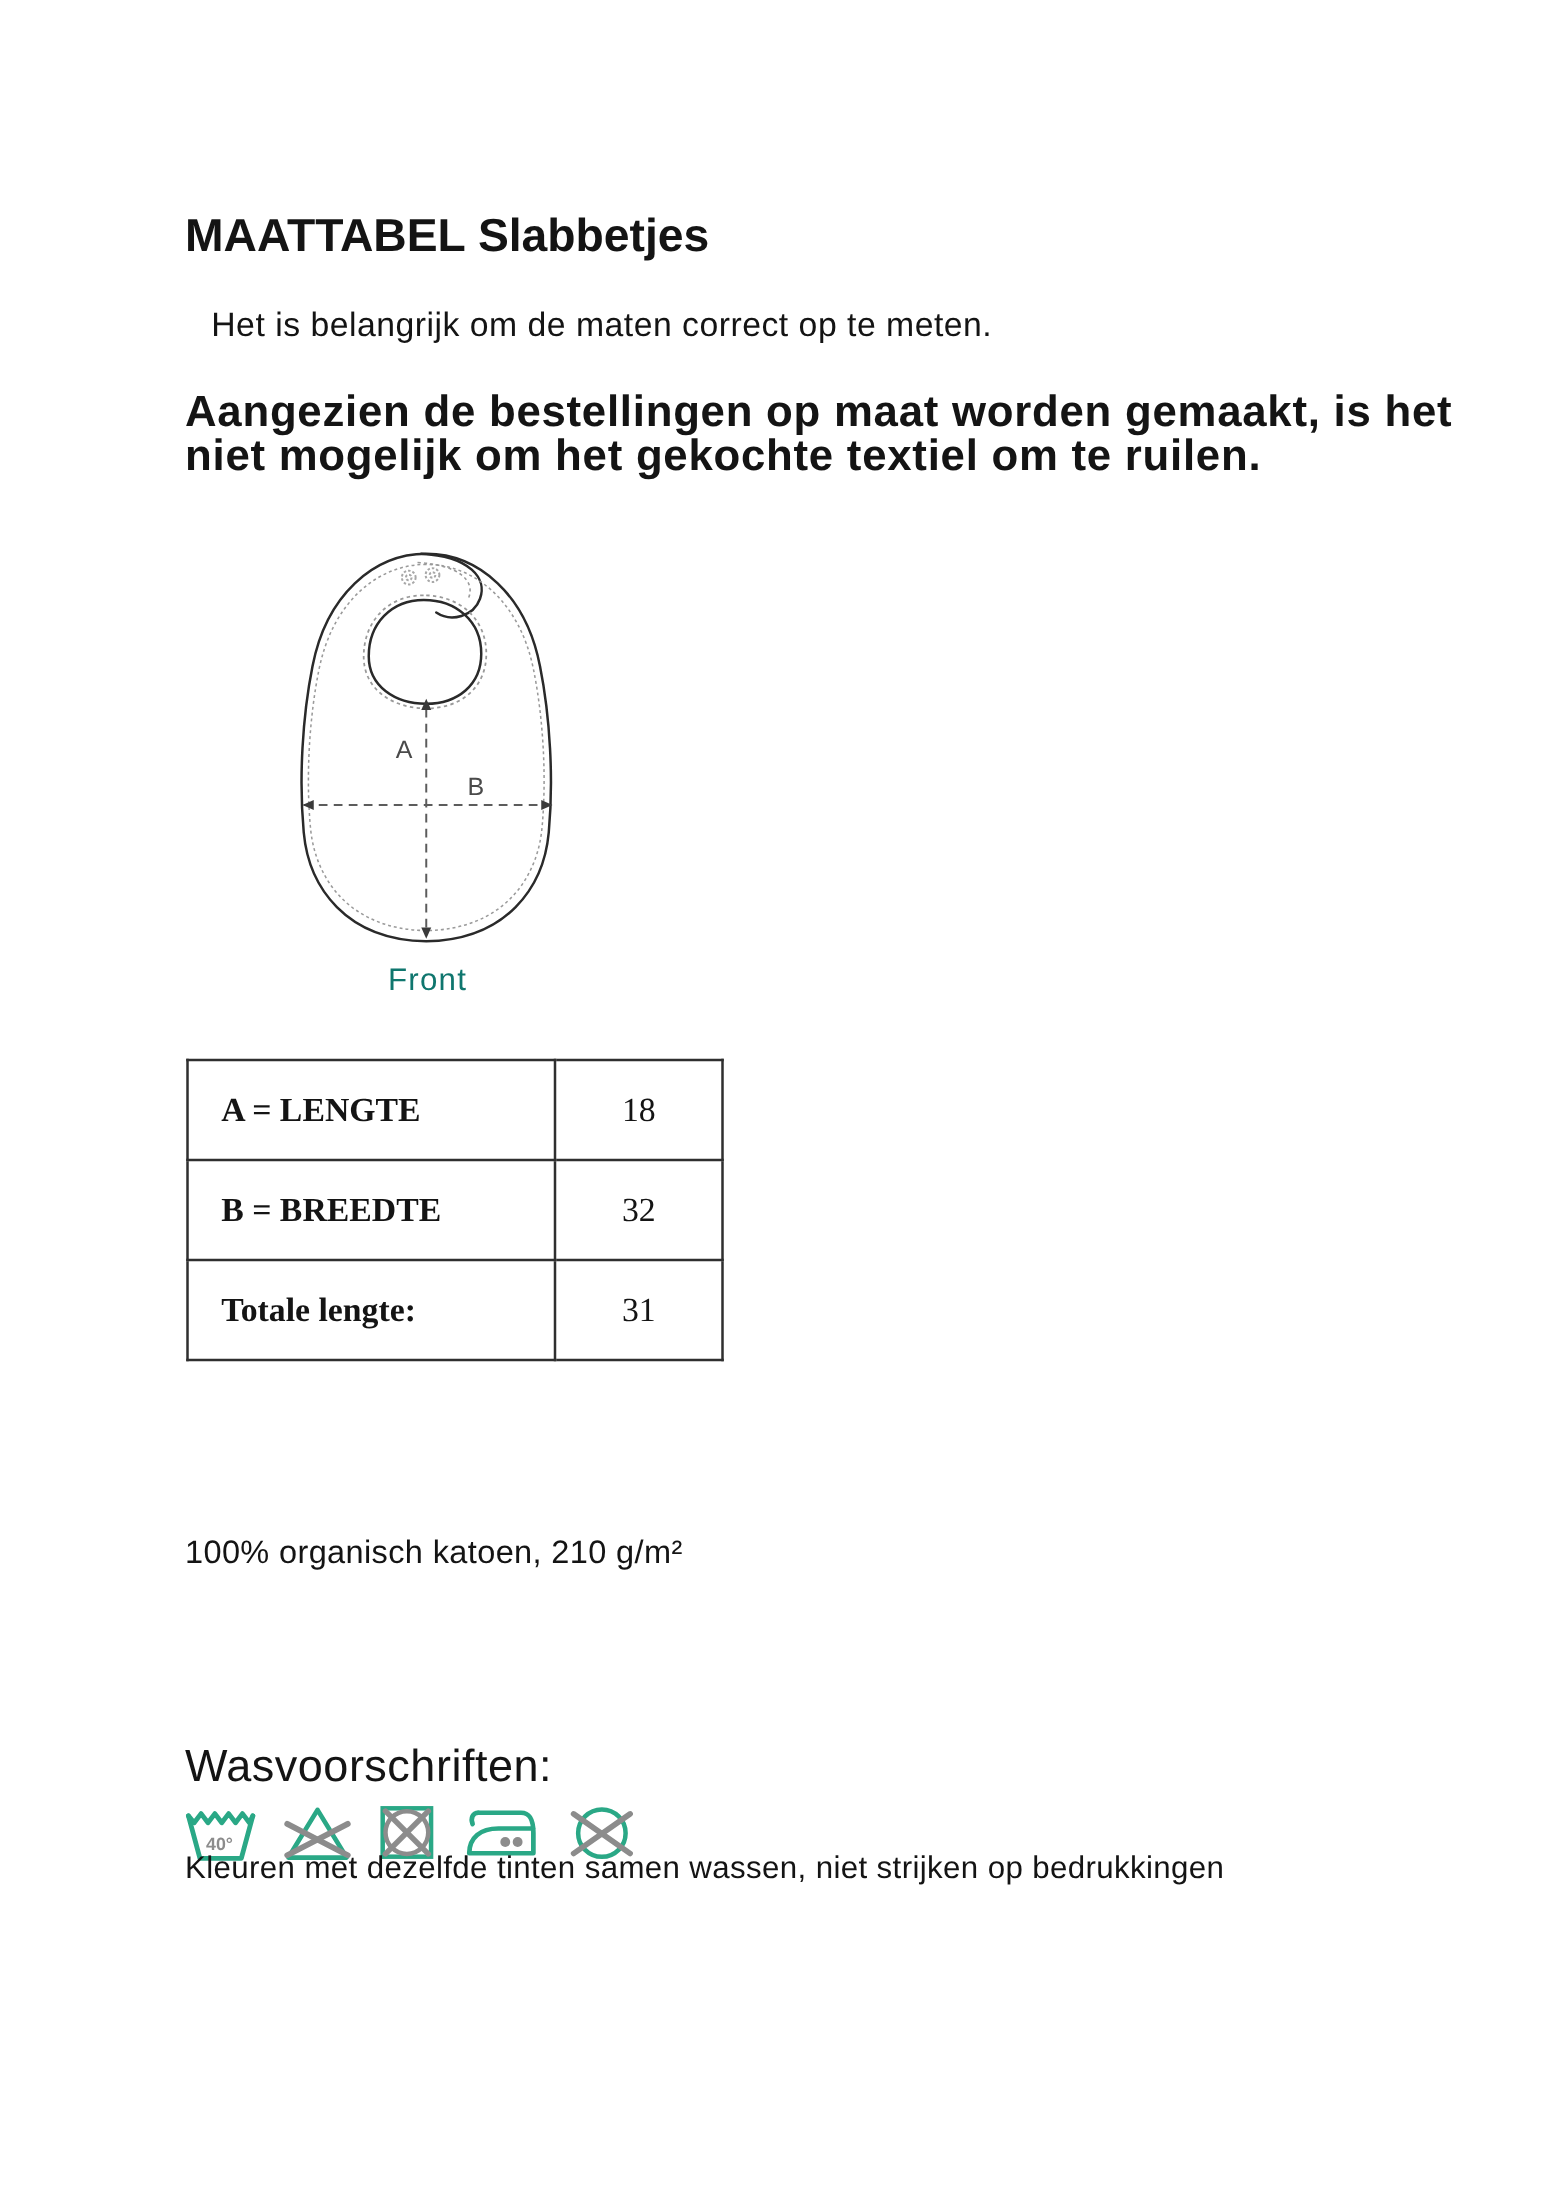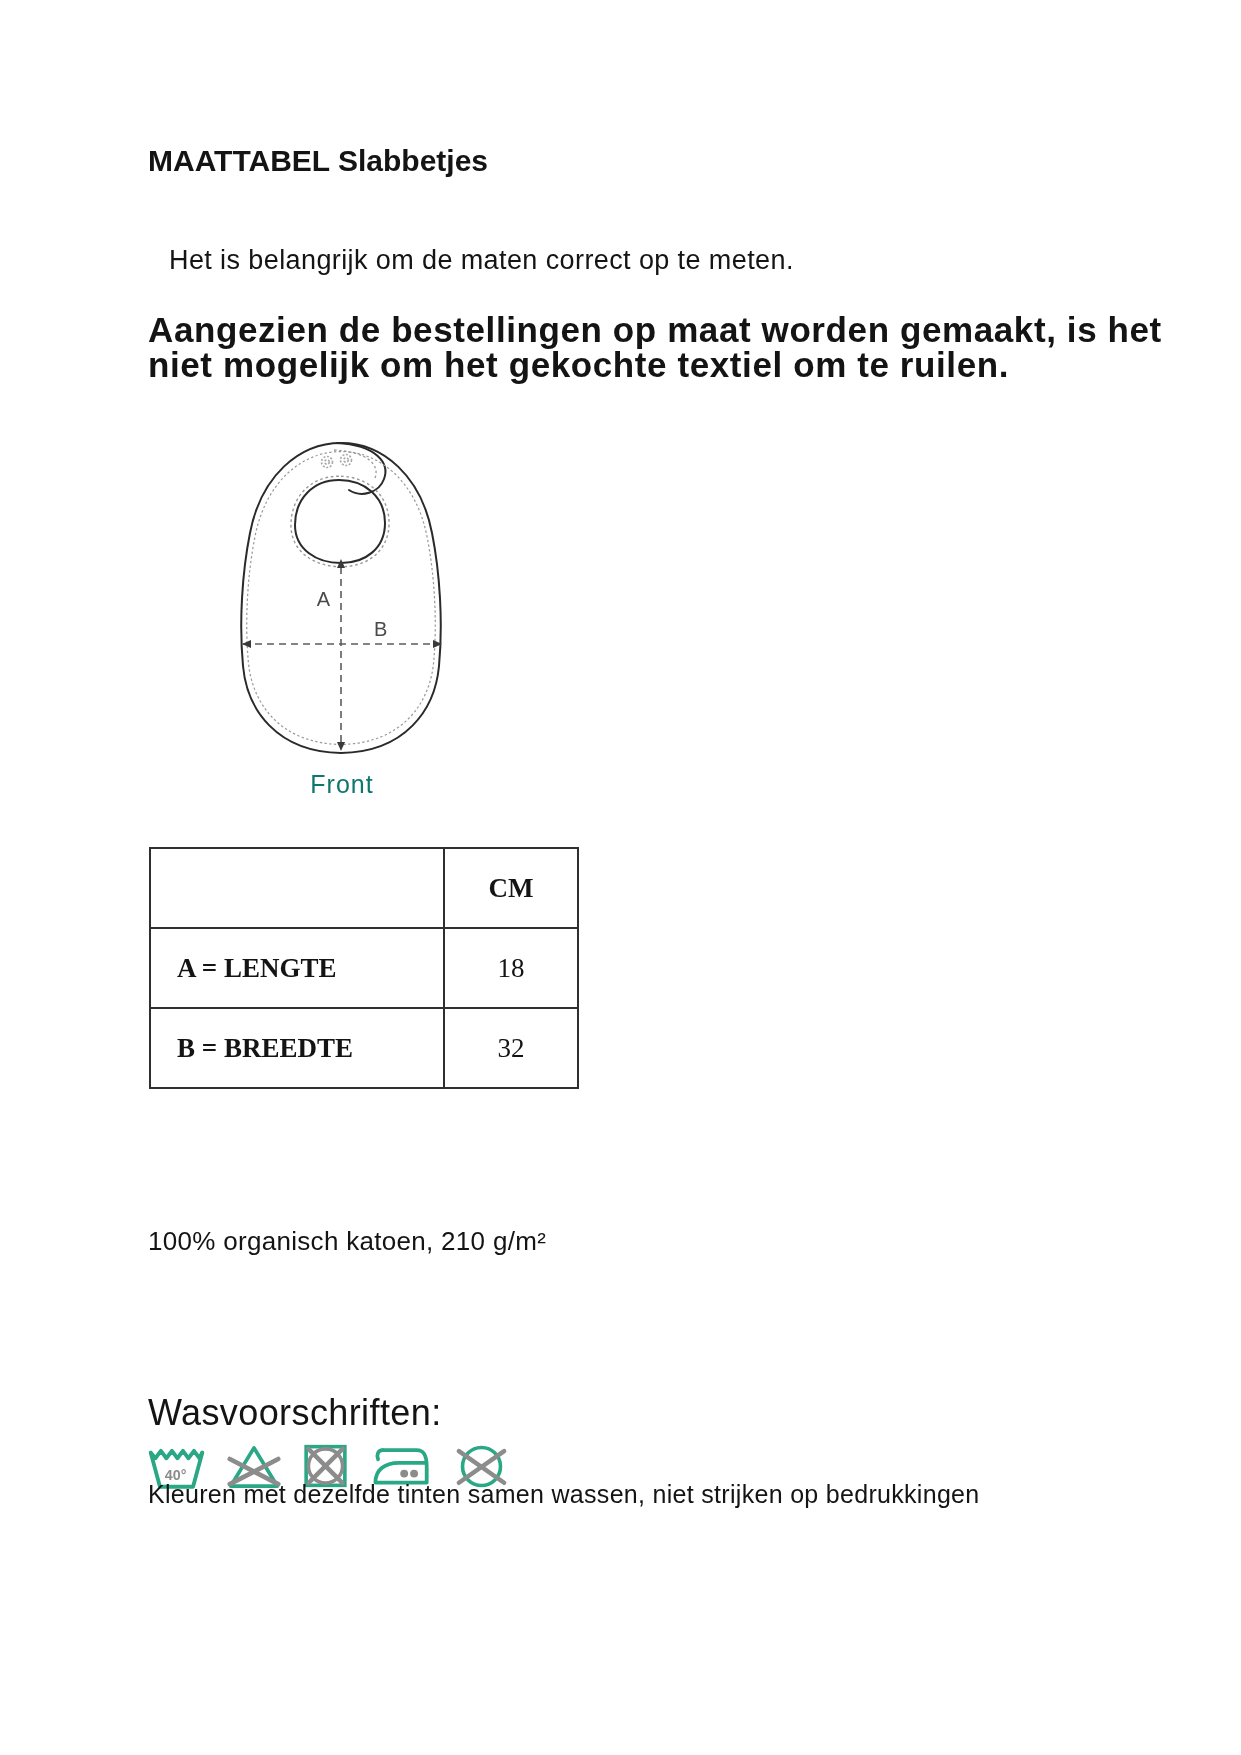--- a/index.html
+++ b/index.html
@@ -7,22 +7,22 @@
   body {
     width: 1241px; height: 1755px;
     position: relative;
     font-family: "Liberation Sans", sans-serif;
     color: #141414;
     overflow: hidden;
   }
   .abs { position: absolute; }
 
   .doc-title {
-    left: 148px; top: 144px;
-    font-size: 30px; font-weight: 700; letter-spacing: 0px;
+    left: 148px; top: 168px;
+    font-size: 37px; font-weight: 700; letter-spacing: 0px;
   }
   .intro-text {
     left: 148px; top: 245px;
     font-size: 27px; letter-spacing: 0.4px; margin-left: 21px;
   }
   .warning-text {
     left: 148px; top: 312px;
     font-size: 35px; font-weight: 700; line-height: 35px;
     letter-spacing: 0.6px;
     white-space: pre-line;
@@ -119,31 +119,31 @@
   <g font-family="Liberation Sans, sans-serif" font-size="20" fill="#4a4a4a">
     <text x="99" y="168" text-anchor="end">A</text>
     <text x="143" y="198">B</text>
   </g>
 </svg>
 
 <div class="abs front-caption">Front</div>
 
 <table class="size-table">
   <tbody>
-    <tr class="header-row">
-      <td class="cell-label"></td>
-      <td class="cell-value">CM</td>
-    </tr>
     <tr>
       <td class="cell-label">A = LENGTE</td>
       <td class="cell-value">18</td>
     </tr>
     <tr>
       <td class="cell-label">B = BREEDTE</td>
       <td class="cell-value">32</td>
+    </tr>
+    <tr>
+      <td class="cell-label">Totale lengte:</td>
+      <td class="cell-value">31</td>
     </tr>
   </tbody>
 </table>
 
 <p class="abs material-text">100% organisch katoen, 210 g/m²</p>
 
 <p class="abs care-heading">Wasvoorschriften:</p>
 
 <div class="abs care-icons">
 

